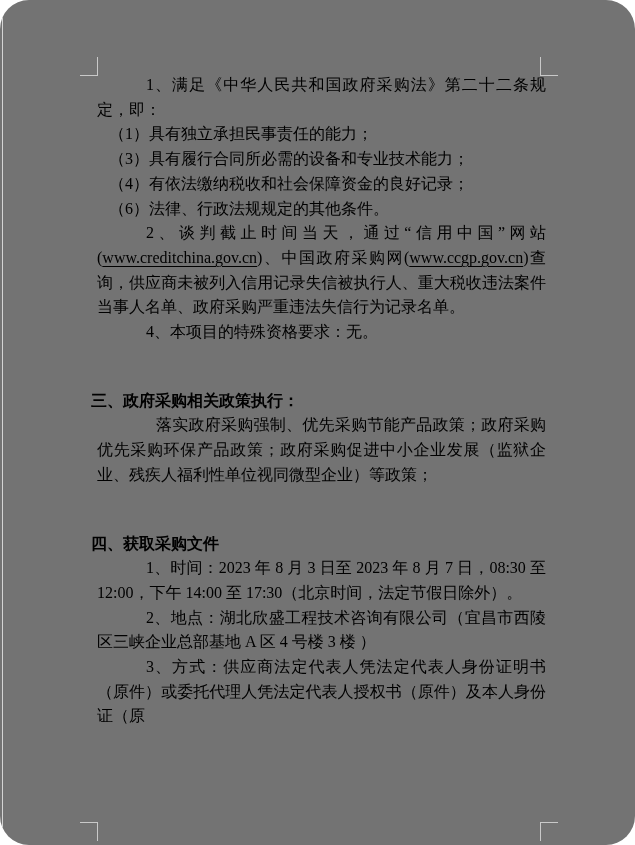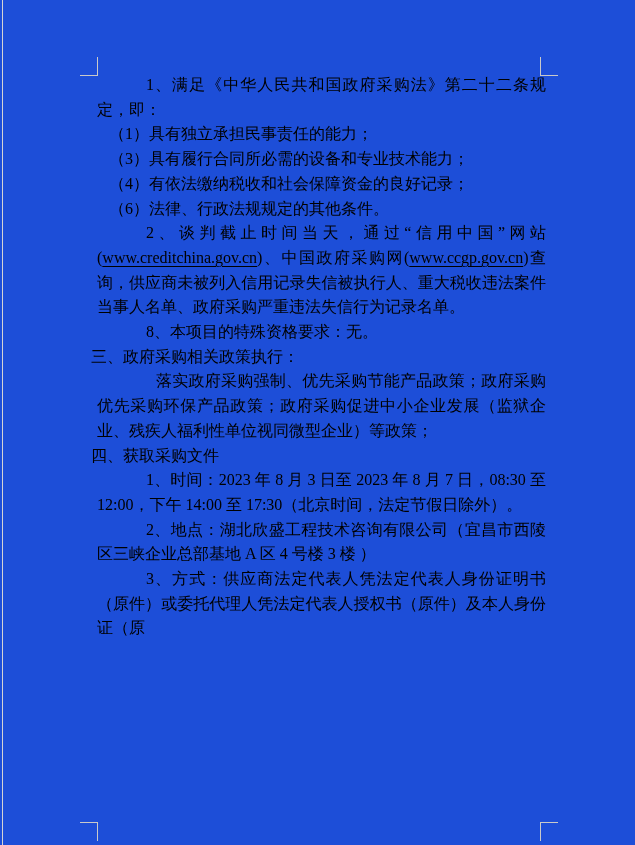--- a/index.html
+++ b/index.html
@@ -1,22 +1,23 @@
 <!DOCTYPE html>
 <html><head>
 <meta charset="utf-8">
 <style>
   html,body { margin:0; padding:0; background:#ffffff; }
   .page {
     position:relative;
     width:635px; height:845px;
-    background:#1d4ed8;
+    background:#737373;
     overflow:hidden;
     font-family:"Liberation Serif","DejaVu Serif",serif;
     color:#000000;
+    border-radius:29px;
   }
   .edge-left {
     position:absolute; left:2px; top:0;
     width:1px; height:845px;
     background:#d4d4d4;
   }
   .mark { position:absolute; width:17px; height:18px; }
   .mark.tl { left:80px;  top:57px;  border-right:1px solid #c9c9c9; border-bottom:1px solid #c9c9c9; }
   .mark.tr { left:540px; top:57px;  border-left:1px solid #c9c9c9;  border-bottom:1px solid #c9c9c9; }
   .mark.bl { left:80px;  top:822px; border-right:1px solid #c9c9c9; border-top:1px solid #c9c9c9; }
@@ -29,23 +30,24 @@
   .content p {
     margin:0;
     text-align:justify;
     text-justify:inter-character;
   }
   p.numbered { text-indent:49px; }
   p.item     { text-indent:12px; }
   p.bodyp    { text-indent:59px; }
   p.heading  {
     font-family:"Liberation Sans","DejaVu Sans",sans-serif;
-    font-weight:normal;
+    font-weight:bold;
     text-indent:0;
     margin-left:-6px;
+    margin-top:44px;
   }
   .url {
     text-decoration-line:underline;
     text-decoration-style:wavy;
     text-decoration-color:#e03a2f;
     text-decoration-thickness:1px;
     text-underline-offset:3px;
     text-decoration:underline;
   }
 </style>
@@ -62,21 +64,21 @@
 
   <div class="content">
     <p class="numbered">1、满足《中华人民共和国政府采购法》第二十二条规定，即：</p>
     <p class="item">（1）具有独立承担民事责任的能力；</p>
     <p class="item">（3）具有履行合同所必需的设备和专业技术能力；</p>
     <p class="item">（4）有依法缴纳税收和社会保障资金的良好记录；</p>
     <p class="item">（6）法律、行政法规规定的其他条件。</p>
     <p class="numbered">
       <span>2、谈判截止时间当天，通过“信用中国”网站(</span><span class="url">www.creditchina.gov.cn</span><span>)、中国政府采购网(</span><span class="url">www.ccgp.gov.cn</span><span>)查询，供应商未被列入信用记录失信被执行人、重大税收违法案件当事人名单、政府采购严重违法失信行为记录名单。</span>
     </p>
-    <p class="numbered">8、本项目的特殊资格要求：无。</p>
+    <p class="numbered">4、本项目的特殊资格要求：无。</p>
     <p class="heading">三、政府采购相关政策执行：</p>
     <p class="bodyp">落实政府采购强制、优先采购节能产品政策；政府采购优先采购环保产品政策；政府采购促进中小企业发展（监狱企业、残疾人福利性单位视同微型企业）等政策；</p>
     <p class="heading">四、获取采购文件</p>
     <p class="numbered">1、时间：2023 年 8 月 3 日至 2023 年 8 月 7 日，08:30 至 12:00，下午 14:00 至 17:30（北京时间，法定节假日除外）。</p>
     <p class="numbered">2、地点：湖北欣盛工程技术咨询有限公司（宜昌市西陵区三峡企业总部基地 A 区 4 号楼 3 楼 ）</p>
     <p class="numbered">3、方式：供应商法定代表人凭法定代表人身份证明书（原件）或委托代理人凭法定代表人授权书（原件）及本人身份证（原</p>
   </div>
 </div>
 
 </body></html>

